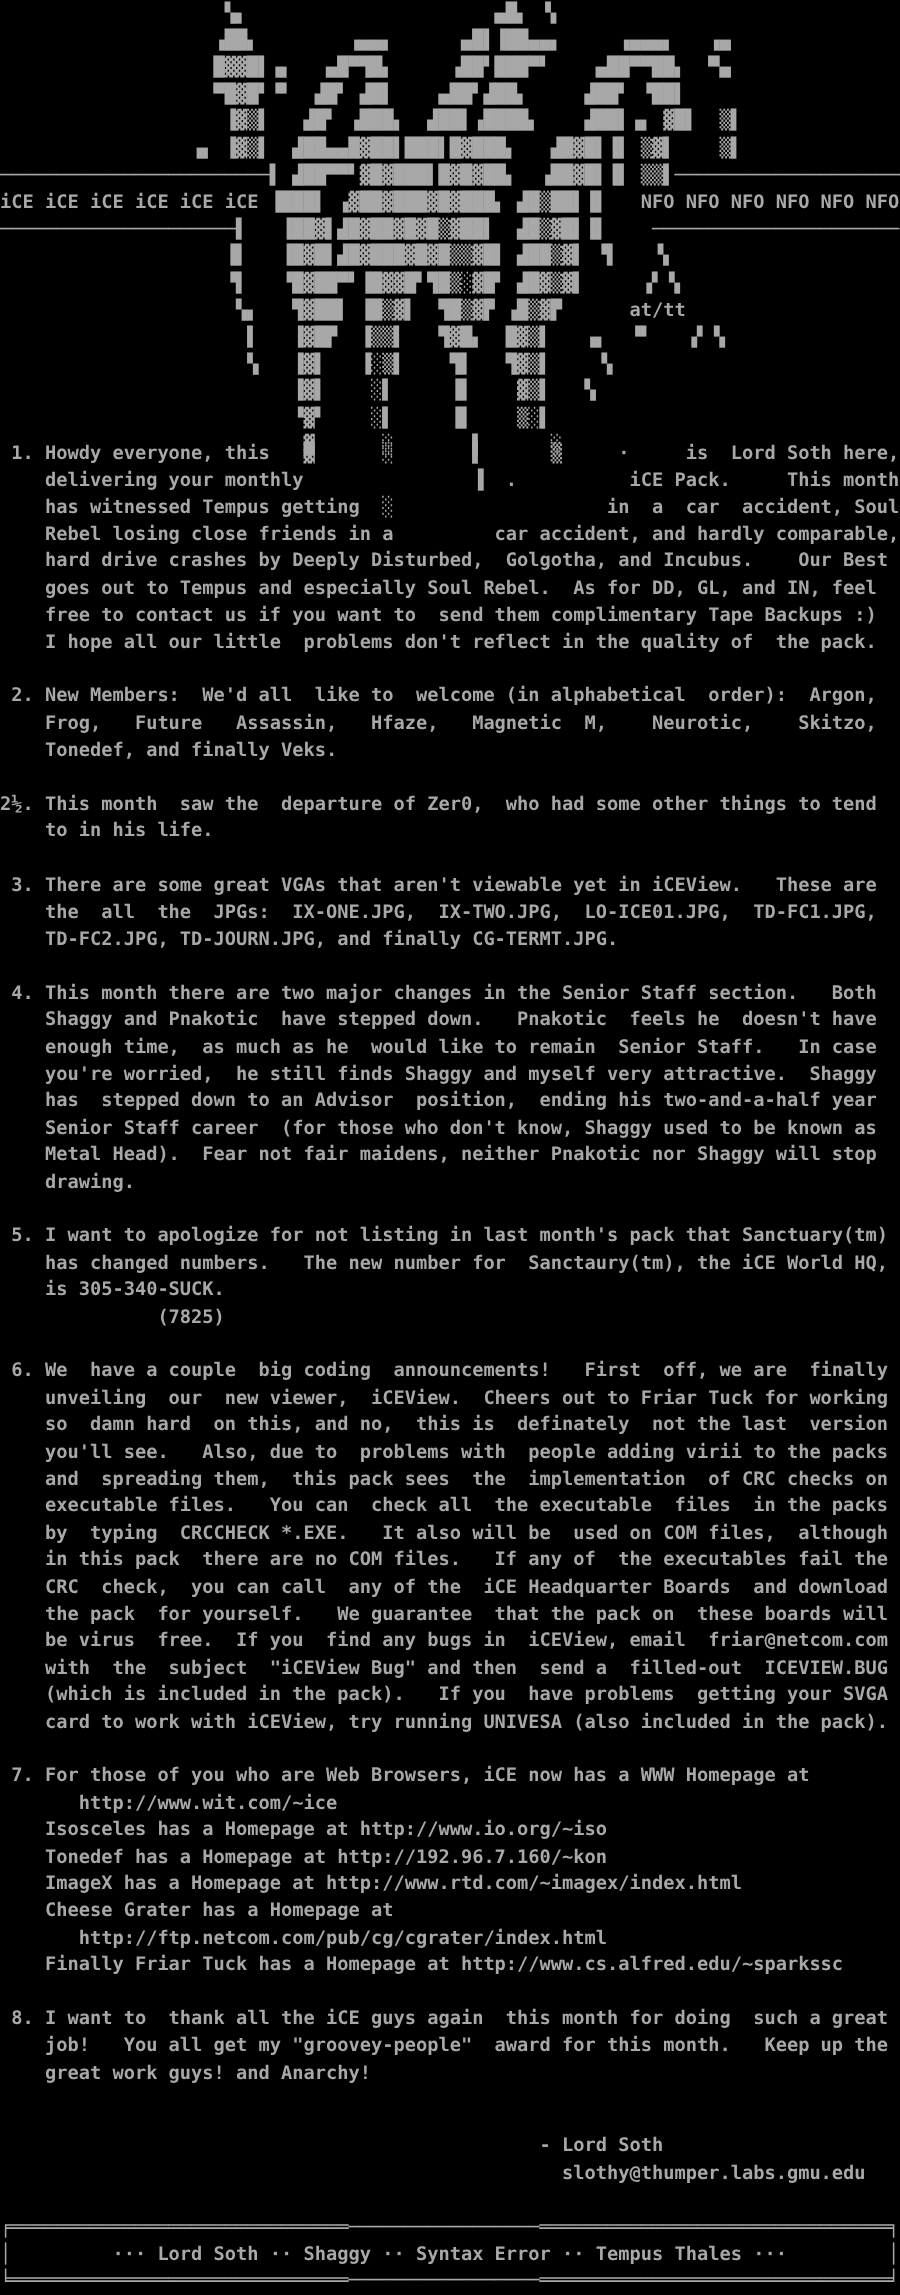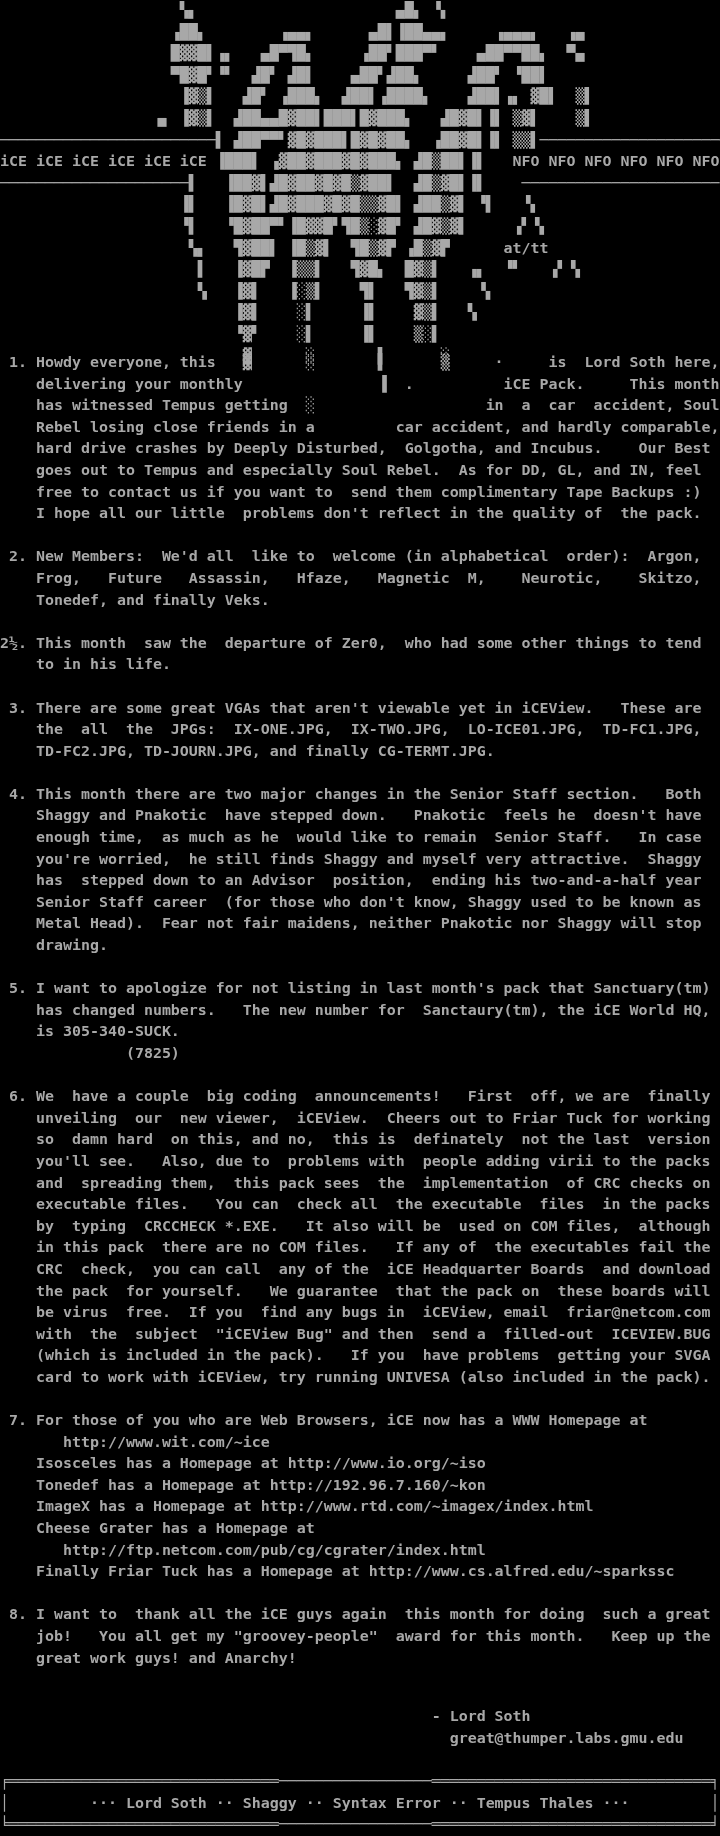--- a/index.html
+++ b/index.html
@@ -103,17 +103,17 @@
     Tonedef has a Homepage at http://192.96.7.160/~kon
     ImageX has a Homepage at http://www.rtd.com/~imagex/index.html
     Cheese Grater has a Homepage at
        http://ftp.netcom.com/pub/cg/cgrater/index.html
     Finally Friar Tuck has a Homepage at http://www.cs.alfred.edu/~sparkssc
 
  8. I want to  thank all the iCE guys again  this month for doing  such a great
     job!   You all get my "groovey-people"  award for this month.   Keep up the
     great work guys! and Anarchy!</pre>
   <pre id="sig">                                                - Lord Soth
-                                                  great@thumper.labs.gmu.edu</pre>
+                                                  slothy@thumper.labs.gmu.edu</pre>
   <pre id="footer">╒══════════════════════════════─────────────────═══════════════════════════════╕
 │         ··· Lord Soth ·· Shaggy ·· Syntax Error ·· Tempus Thales ···         │
 ╘══════════════════════════════─────────────────═══════════════════════════════╛</pre>
 </div>
 
 </body></html>

